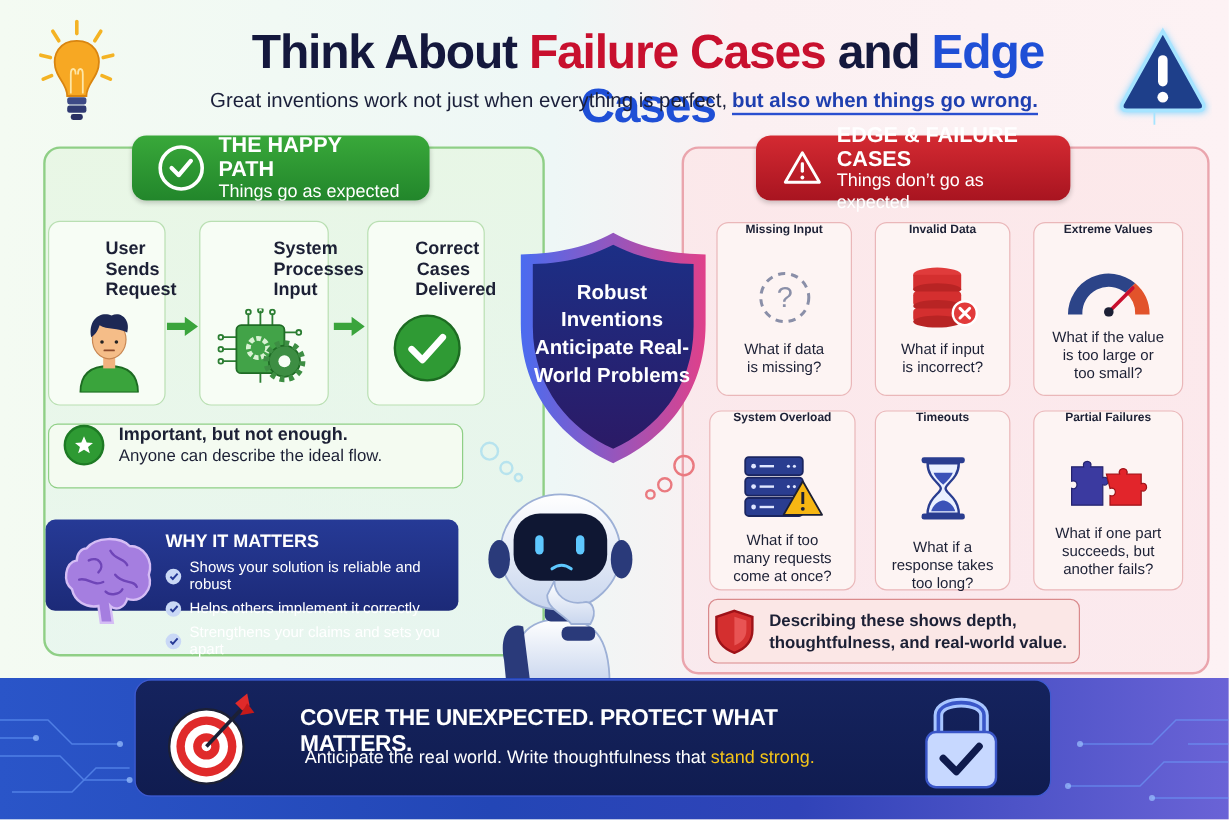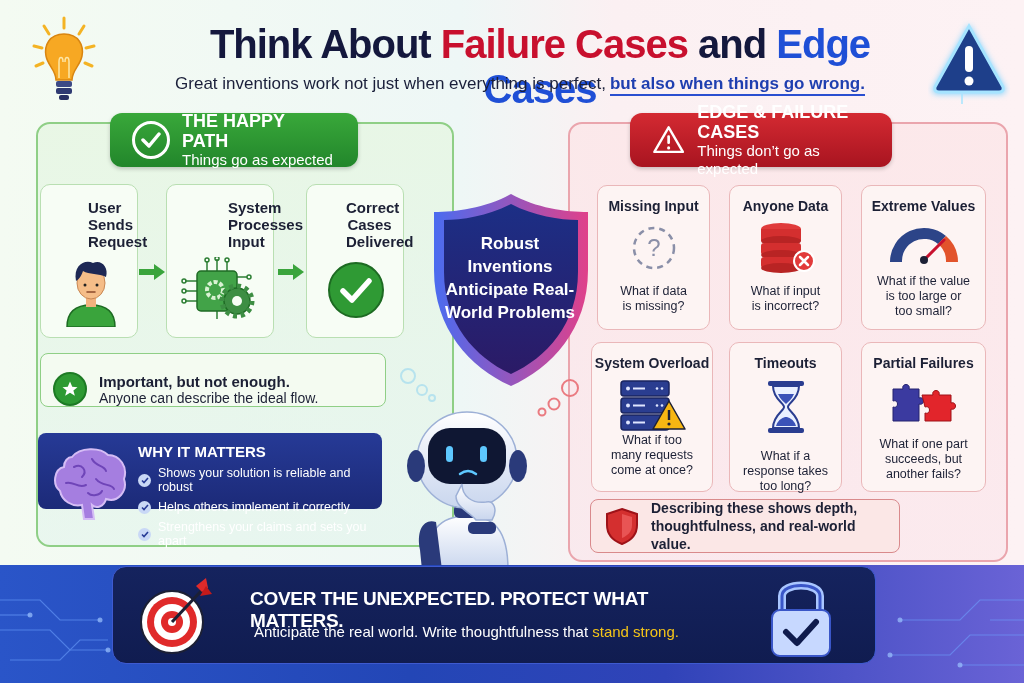--- a/index.html
+++ b/index.html
@@ -53,21 +53,21 @@
   .card {
     background: #f7fdf5; border: 1.5px solid #b9dfb2; border-radius: 10px;
     text-align: center; font-weight: 700; color: #1c2035; font-size: 15px; line-height: 17px; padding-left: 29px;
   }
   .flow-card { top: 184px; width: 98px; height: 154px; padding-top: 14px; }
   .arrow-green { width: 26px; height: 16px; }
 
   .note-box {
     left: 40px; top: 353px; width: 346px; height: 54px;
     background: #f4fbf1; border: 1.5px solid #8fcf86; border-radius: 8px;
-    display: flex; align-items: flex-end; gap: 12px; padding-left: 12px;
+    display: flex; align-items: flex-start; gap: 12px; padding-left: 12px;
   }
   .note-box .t1 { font-size: 15px; font-weight: 700; color: #1c2035; }
   .note-box .t2 { font-size: 14px; color: #1c2035; }
   .star-circle {
     width: 34px; height: 34px; border-radius: 50%; background: #2e9a33;
     display: flex; align-items: center; justify-content: center; flex-shrink: 0;
     border: 2px solid #1d7a24;
   }
 
   .why-box {
@@ -77,28 +77,28 @@
   }
   .why-box .w-title { font-size: 15px; font-weight: 700; margin-bottom: 6px; }
   .why-box .w-item { font-size: 12.5px; display: flex; align-items: center; gap: 7px; margin-bottom: 6px; }
   .mini-check { width: 13px; height: 13px; border-radius: 50%; background: #c9d8f6; display: inline-flex; align-items: center; justify-content: center; flex-shrink: 0; }
 
   
   .ecard {
     background: #fdf4f3; border: 1.5px solid #eab7b9; border-radius: 10px;
     text-align: center; color: #1c2035;
   }
-  .ecard .e-title { font-size: 14px; font-weight: 700; margin-top: 12px; }
+  .ecard .e-title { font-size: 10px; font-weight: 700; }
   .ecard .e-desc { font-size: 12.5px; line-height: 15px; position: absolute; left: 0; right: 0; }
   .ecard .e-icon { position: absolute; left: 50%; transform: translateX(-50%); }
 
   .summary-box {
     left: 590px; top: 499px; width: 310px; height: 54px;
     background: #fbe7e6; border: 1.5px solid #d98a8c; border-radius: 8px;
-    display: flex; align-items: center; gap: 12px; padding-left: 14px;
+    display: flex; align-items: center; gap: 12px; padding-left: 4px;
     font-size: 14px; font-weight: 700; color: #1c2035; line-height: 18px;
   }
 
   
   .shield { left: 426px; top: 190px; width: 170px; height: 200px; }
   .shield-text {
     left: 440px; top: 232px; width: 140px; text-align: center;
     color: #fff; font-weight: 700; font-size: 17px; line-height: 23px;
   }
 
@@ -289,21 +289,21 @@
 
 <div class="abs ecard" style="left:597px;top:185px;width:113px;height:145px;">
   <div class="e-title">Missing Input</div>
   <svg class="e-icon" style="top:38px" width="48" height="48" viewBox="0 0 48 48">
     <circle cx="24" cy="24" r="20" fill="none" stroke="#8a8fa8" stroke-width="2.5" stroke-dasharray="6 5"></circle>
     <text x="24" y="32" text-anchor="middle" font-size="24" font-family="Liberation Sans, sans-serif" fill="#8a8fa8">?</text>
   </svg>
   <div class="e-desc" style="top:98px;padding:0 20px;">What if data is missing?</div>
 </div>
 <div class="abs ecard" style="left:729px;top:185px;width:113px;height:145px;">
-  <div class="e-title">Anyone Data</div>
+  <div class="e-title">Invalid Data</div>
   <svg class="e-icon" style="top:36px" width="62" height="52" viewBox="0 0 62 52">
     <ellipse cx="26" cy="7" rx="20" ry="6" fill="#e03b3b"></ellipse>
     <rect x="6" y="7" width="40" height="12" fill="#d42f2f"></rect>
       <ellipse cx="26" cy="19" rx="20" ry="5" fill="#b82424"></ellipse>
     <rect x="6" y="21" width="40" height="12" rx="3" fill="#d42f2f"></rect>
       <ellipse cx="26" cy="33" rx="20" ry="5" fill="#b82424"></ellipse>
     <rect x="6" y="35" width="40" height="11" rx="3" fill="#d42f2f"></rect>
       <ellipse cx="26" cy="46" rx="20" ry="5" fill="#b82424"></ellipse>
     <circle cx="49" cy="39" r="10" fill="#e23b3b" stroke="#fff" stroke-width="2"></circle>
     <path d="M45 35 L53 43 M53 35 L45 43" stroke="#fff" stroke-width="2.5" stroke-linecap="round"></path>
@@ -336,21 +336,21 @@
         <rect x="16" y="25.5" width="12" height="2"></rect>
         <circle cx="40" cy="26.5" r="1.3"></circle>
         <circle cx="45" cy="26.5" r="1.3"></circle>
     <circle cx="11" cy="43.5" r="2"></circle>
         <rect x="16" y="42.5" width="12" height="2"></rect>
       </g>
     <path d="M52 22 L68 50 L36 50 Z" fill="#f6b613" stroke="#1c2035" stroke-width="1.5" stroke-linejoin="round"></path>
     <rect x="50.8" y="31" width="2.4" height="10" fill="#1c2035"></rect>
       <circle cx="52" cy="45" r="1.6" fill="#1c2035"></circle>
   </svg>
-  <div class="e-desc" style="top:90px;padding:0 14px;">What if too many requests come at once?</div>
+  <div class="e-desc" style="top:100px;padding:0 14px;">What if too many requests come at once?</div>
 </div>
 <div class="abs ecard" style="left:729px;top:342px;width:113px;height:150px;">
   <div class="e-title">Timeouts</div>
   <svg class="e-icon" style="top:36px" width="40" height="56" viewBox="0 0 40 56">
     <rect x="2" y="2" width="36" height="5" rx="2" fill="#2a3d90"></rect>
       <rect x="2" y="49" width="36" height="5" rx="2" fill="#2a3d90"></rect>
     <path d="M7 7 L33 7 C33 20 22 24 22 28 C22 32 33 36 33 49 L7 49 C7 36 18 32 18 28 C18 24 7 20 7 7 Z" fill="#eaf0ff" stroke="#2a3d90" stroke-width="2"></path>
     <path d="M12 15 L28 15 C26 20 22 23 20 25 C18 23 14 20 12 15 Z" fill="#3b52b8"></path>
     <path d="M10 47 L30 47 C28 40 22 38 20 38 C18 38 12 40 10 47 Z" fill="#3b52b8"></path>
   </svg>

